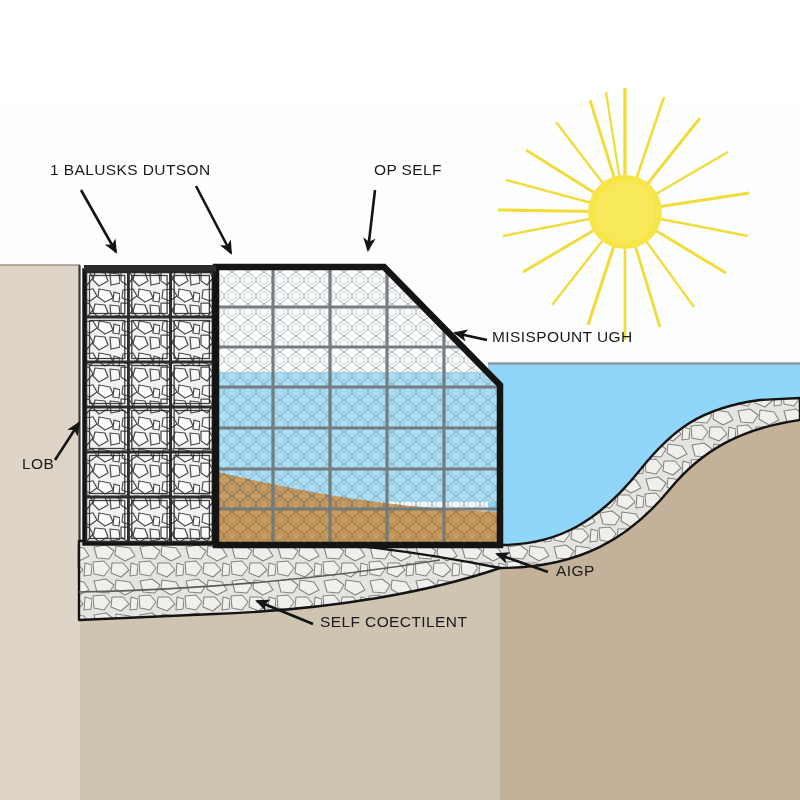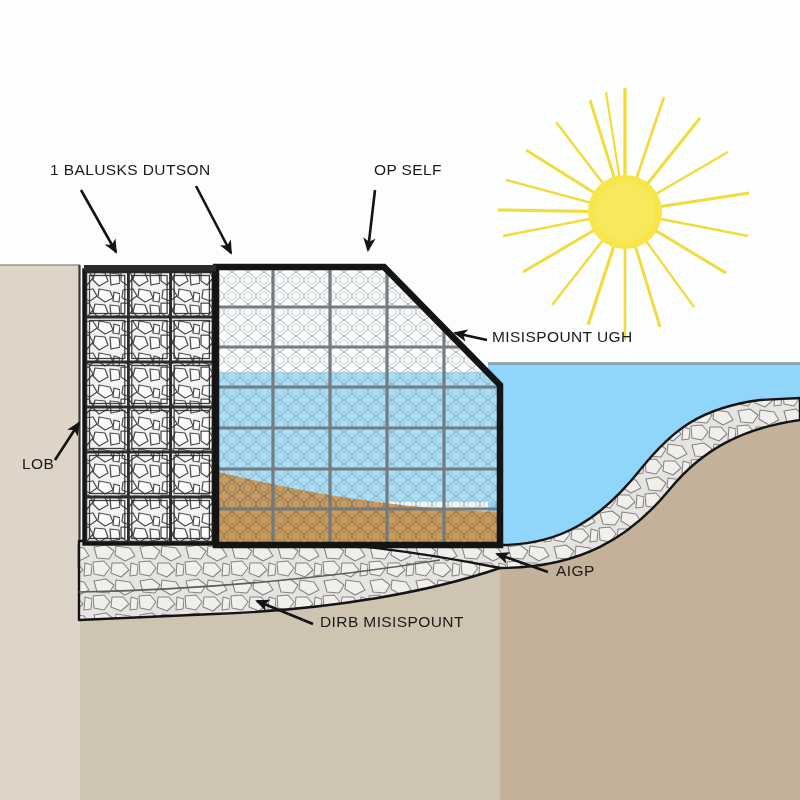--- a/index.html
+++ b/index.html
@@ -250,17 +250,17 @@
   </svg>
 
   <div class="lbl" id="lbl-gabion">1 BALUSKS DUTSON</div>
 
   <div class="lbl" id="lbl-geotex">OP SELF</div>
 
   <div class="lbl" id="lbl-water">MISISPOUNT UGH</div>
 
   <div class="lbl" id="lbl-riprap">AIGP</div>
 
-  <div class="lbl" id="lbl-base">DIRB MISISPOUNT</div>
+  <div class="lbl" id="lbl-base">SELF COECTILENT</div>
 
   <div class="lbl" id="lbl-soil">LOB</div>
 
 </div>
 
 </body></html>

